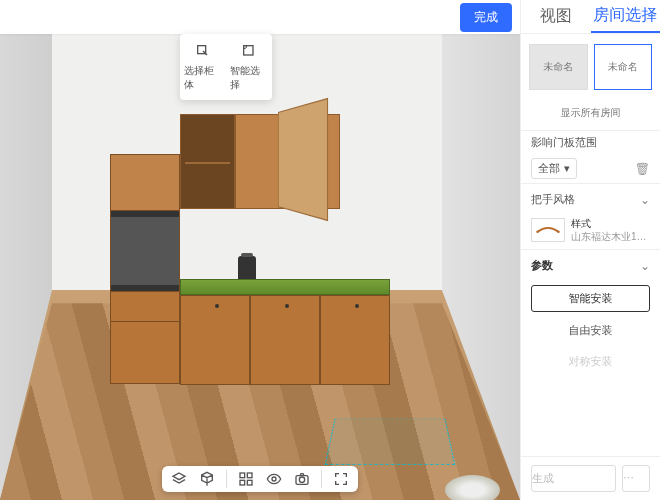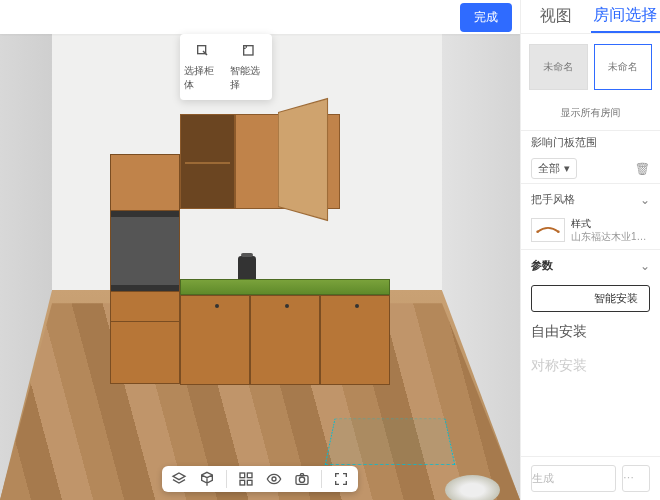--- a/index.html
+++ b/index.html
@@ -58,22 +58,22 @@
   .del-icon { color:#999; cursor:pointer; font-size:12px; margin-left:6px; }
   .expand { cursor:pointer; color:#888; font-size:12px; }
   .handle-style { display:flex; align-items:center; gap:6px; padding:6px 10px; border-bottom:1px solid #eee; }
   .handle-swatch { width:34px; height:24px; border:1px solid #ddd; display:flex; align-items:center; justify-content:center; }
   .handle-swatch svg { width:26px; height:10px; }
   .handle-text { font-size:10px; line-height:1.3; overflow:hidden; }
   .handle-name { color:#333; }
   .handle-sub { color:#999; white-space:nowrap; overflow:hidden; text-overflow:ellipsis; max-width:78px; }
 
   .param-section { padding:8px 10px; display:flex; flex-direction:column; gap:6px; }
-  .btn-outline { border:1px solid #333; background:#fff; border-radius:3px; padding:5px 11px; font-size:11px; cursor:pointer; text-align:right; }
-  .btn-ghost { border:none; background:transparent; padding:5px 0; font-size:14px; cursor:pointer; text-align:left; color:#555; }
+  .btn-outline { border:1px solid #333; background:#fff; border-radius:3px; padding:5px 11px; font-size:11px; cursor:pointer; text-align:center; }
+  .btn-ghost { border:none; background:transparent; padding:5px 0; font-size:11px; cursor:pointer; text-align:center; color:#555; }
   .btn-ghost.disabled { color:#ccc; cursor:default; }
   .sidebar-footer { margin-top:auto; border-top:1px solid #eee; padding:8px 10px; display:flex; gap:6px; }
   .footer-btn { flex:1; border:1px solid #ddd; border-radius:3px; padding:5px 0; font-size:11px; text-align:left; color:#bbb; cursor:default; }
 </style>
 </head>
 <body>
 
 <div class="app">
 
   <div class="viewport">

